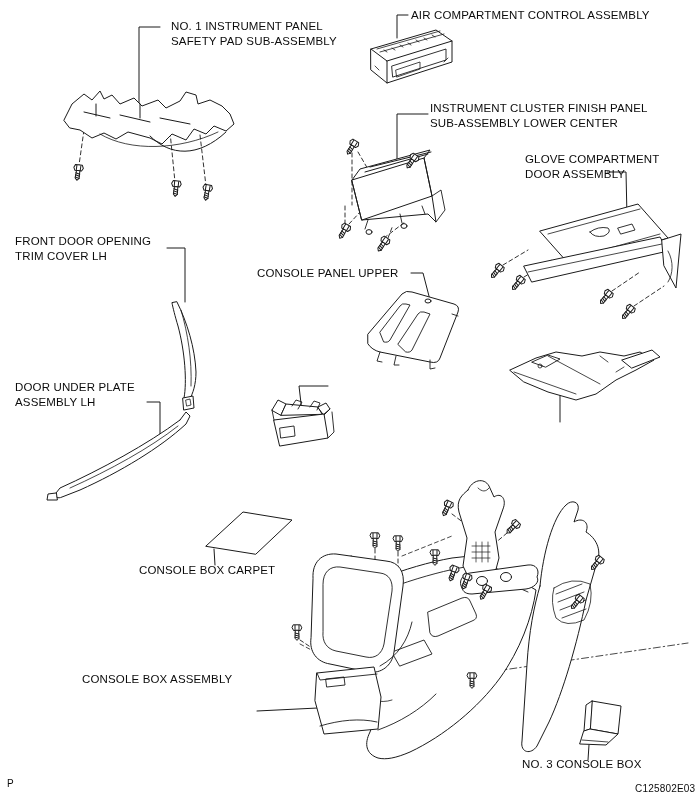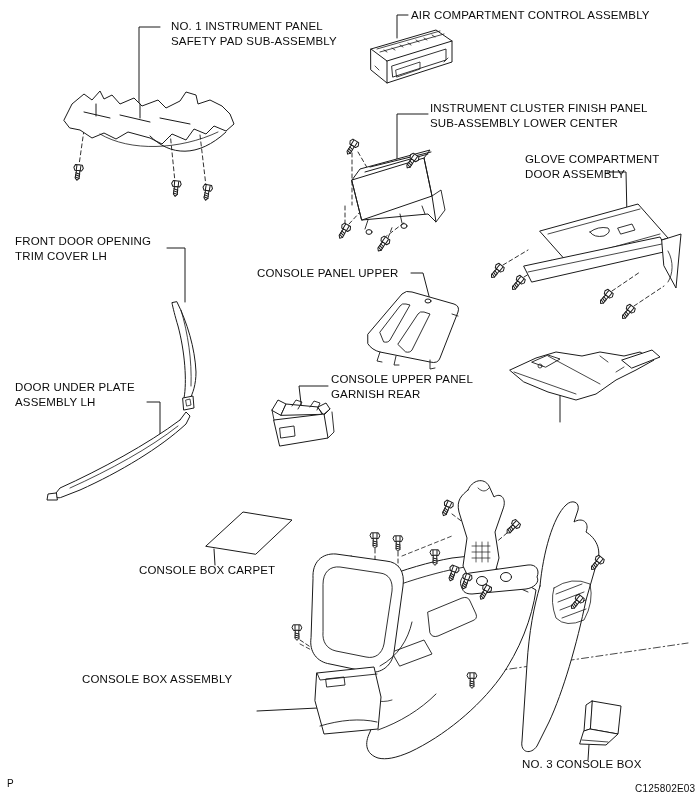--- a/index.html
+++ b/index.html
@@ -221,22 +221,20 @@
   <div class="lbl l-ac">AIR COMPARTMENT CONTROL ASSEMBLY</div>
   <div class="lbl l-cluster">INSTRUMENT CLUSTER FINISH PANEL
 SUB-ASSEMBLY LOWER CENTER</div>
   <div class="lbl l-glove">GLOVE COMPARTMENT
 DOOR ASSEMBLY</div>
   <div class="lbl l-fdoor">FRONT DOOR OPENING
 TRIM COVER LH</div>
   <div class="lbl l-cpu">CONSOLE PANEL UPPER</div>
   <div class="lbl l-scuff">DOOR UNDER PLATE
 ASSEMBLY LH</div>
-  <div class="lbl l-garnish">CONSOLE UPPER PANEL
-GARNISH REAR</div>
   <div class="lbl l-carpet">CONSOLE BOX CARPET</div>
   <div class="lbl l-cba">CONSOLE BOX ASSEMBLY</div>
   <div class="lbl l-no3">NO. 3 CONSOLE BOX</div>
 
   <div class="pmark">P</div>
   <div class="fcode">C125802E03</div>
 
 </div>
 
 </body></html>

